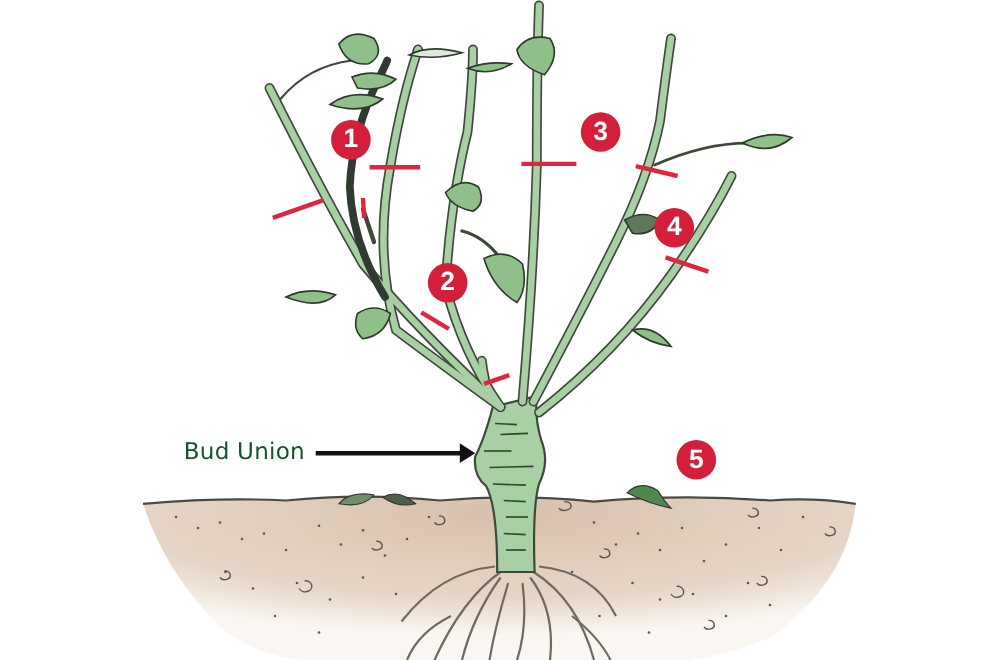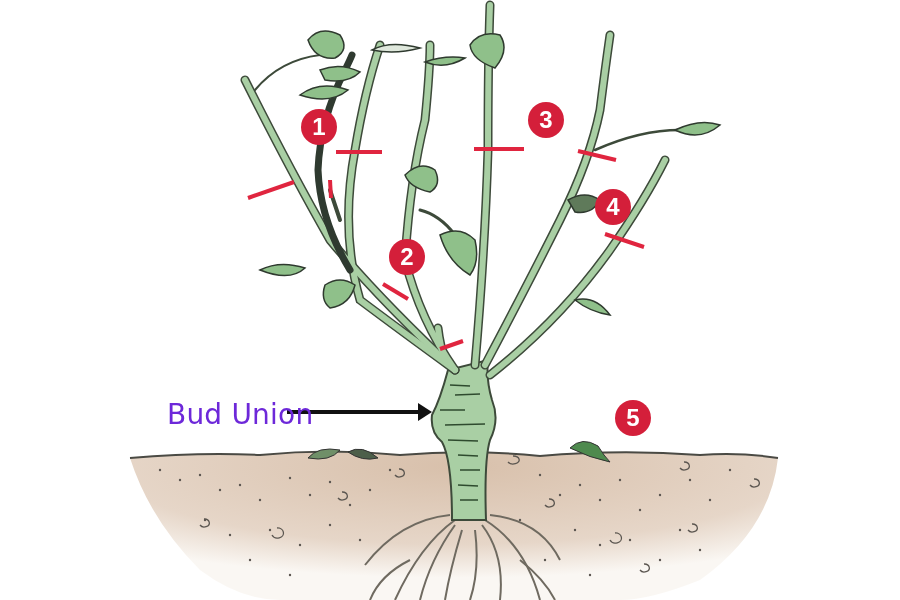--- a/index.html
+++ b/index.html
@@ -1,21 +1,21 @@
 <!DOCTYPE html>
 <html><head>
 <meta charset="utf-8">
 <style>
   html, body { margin:0; padding:0; background:#ffffff; }
   body { width:900px; height:600px; position:relative; overflow:hidden; font-family:"DejaVu Sans", sans-serif; }
   #scene { position:absolute; left:0; top:0; width:900px; height:600px; }
   .badge { position:absolute; width:36px; height:36px; border-radius:50%; background:#d41f3a;
            color:#fff; font-family:"Liberation Sans", sans-serif; font-weight:bold; font-size:24px;
            display:flex; align-items:center; justify-content:center; line-height:1; }
-  .label { position:absolute; font-family:"DejaVu Sans", sans-serif; font-size:28px; color:#6d28d9; letter-spacing:0.2px; }
+  .label { position:absolute; font-family:"DejaVu Sans", sans-serif; font-size:21px; color:#14532d; letter-spacing:0.2px; }
 </style>
 </head>
 <body>
 
 <div id="scene">
   <svg width="900" height="600" viewBox="0 0 900 600">
     <defs>
       <radialGradient id="soilGrad" cx="0.5" cy="0.1" r="0.75">
         <stop offset="0" stop-color="#d8c0ab"></stop>
         <stop offset="0.7" stop-color="#e6d6c8"></stop>

